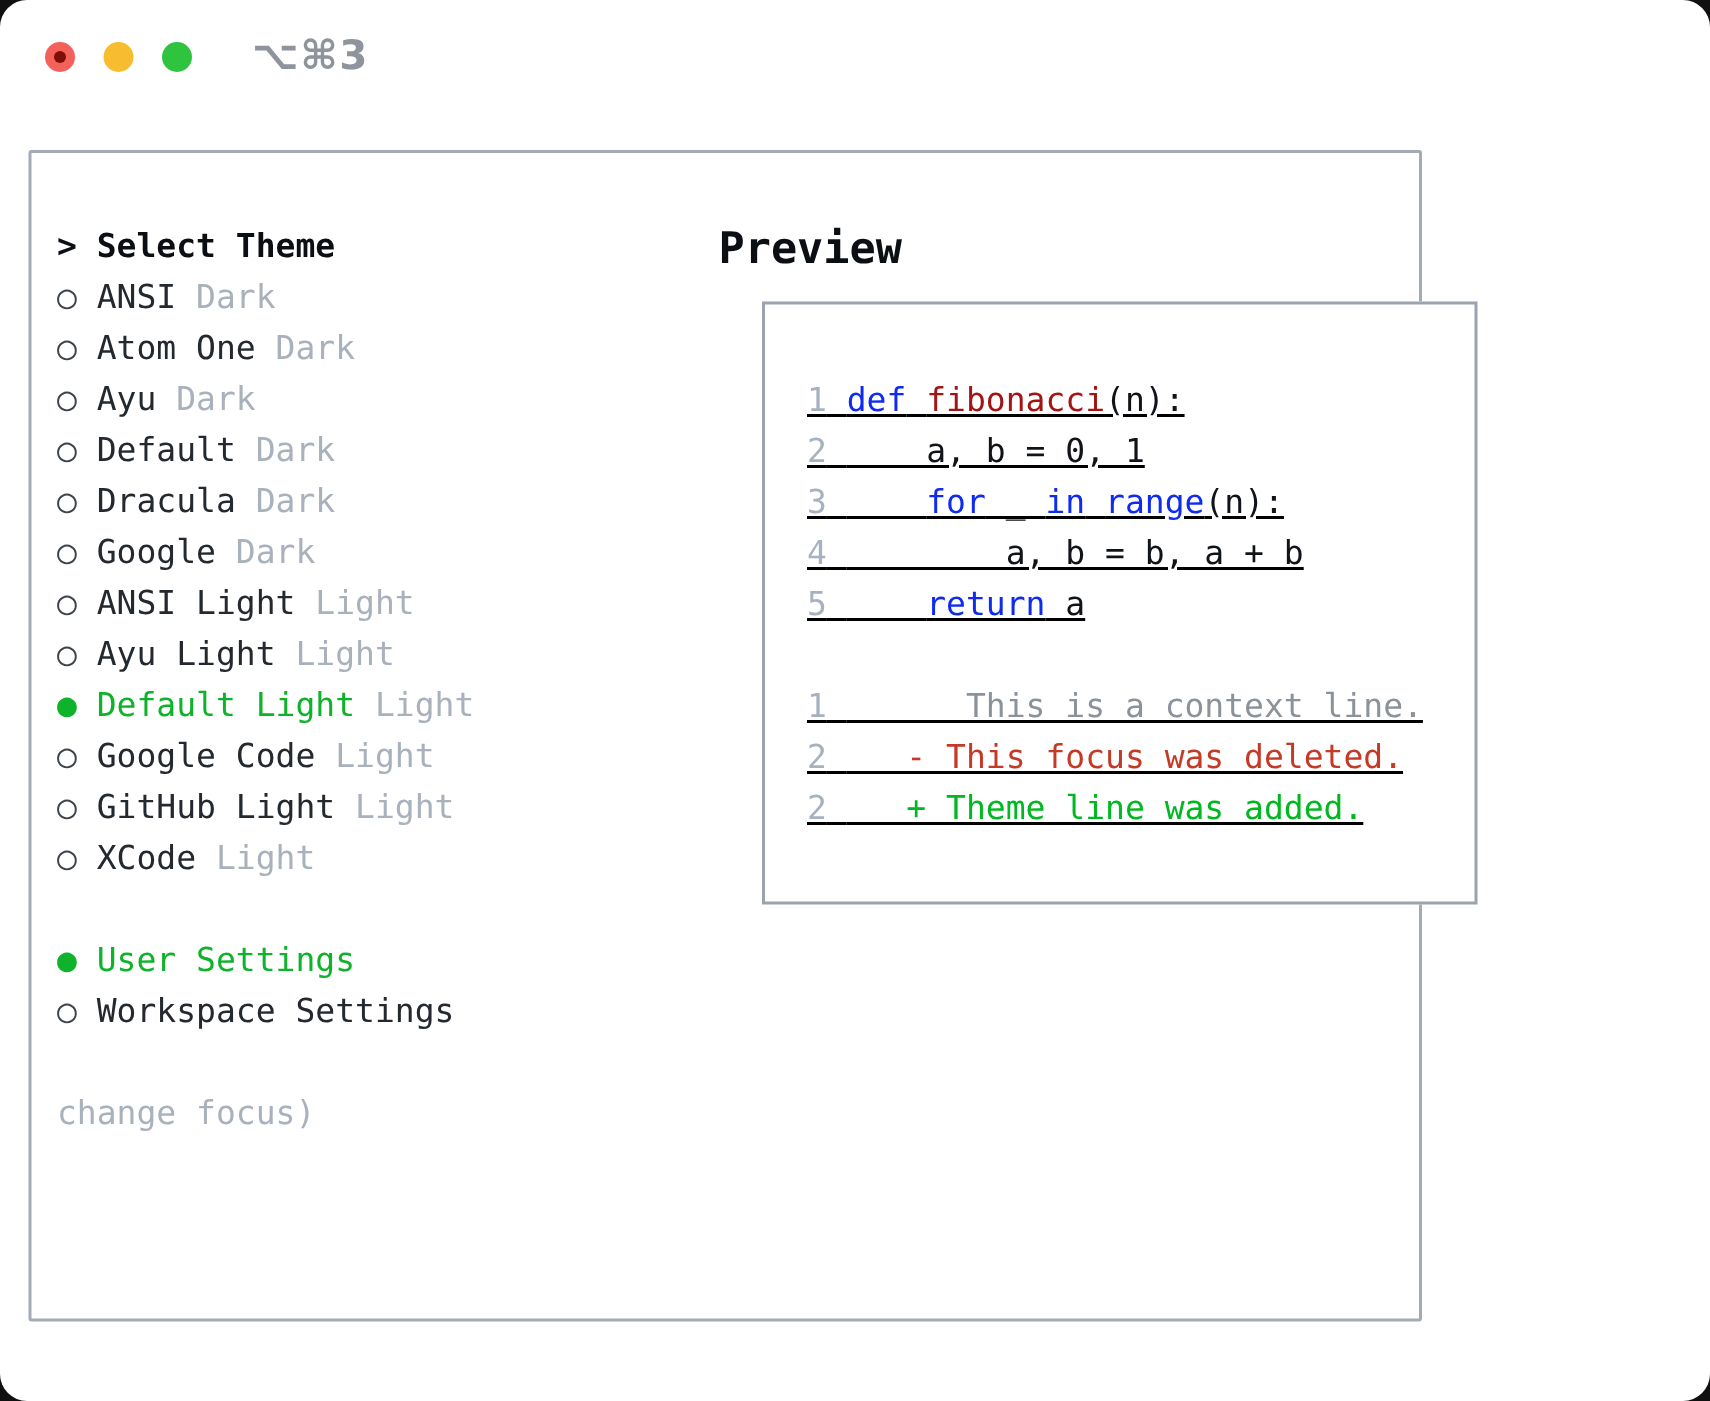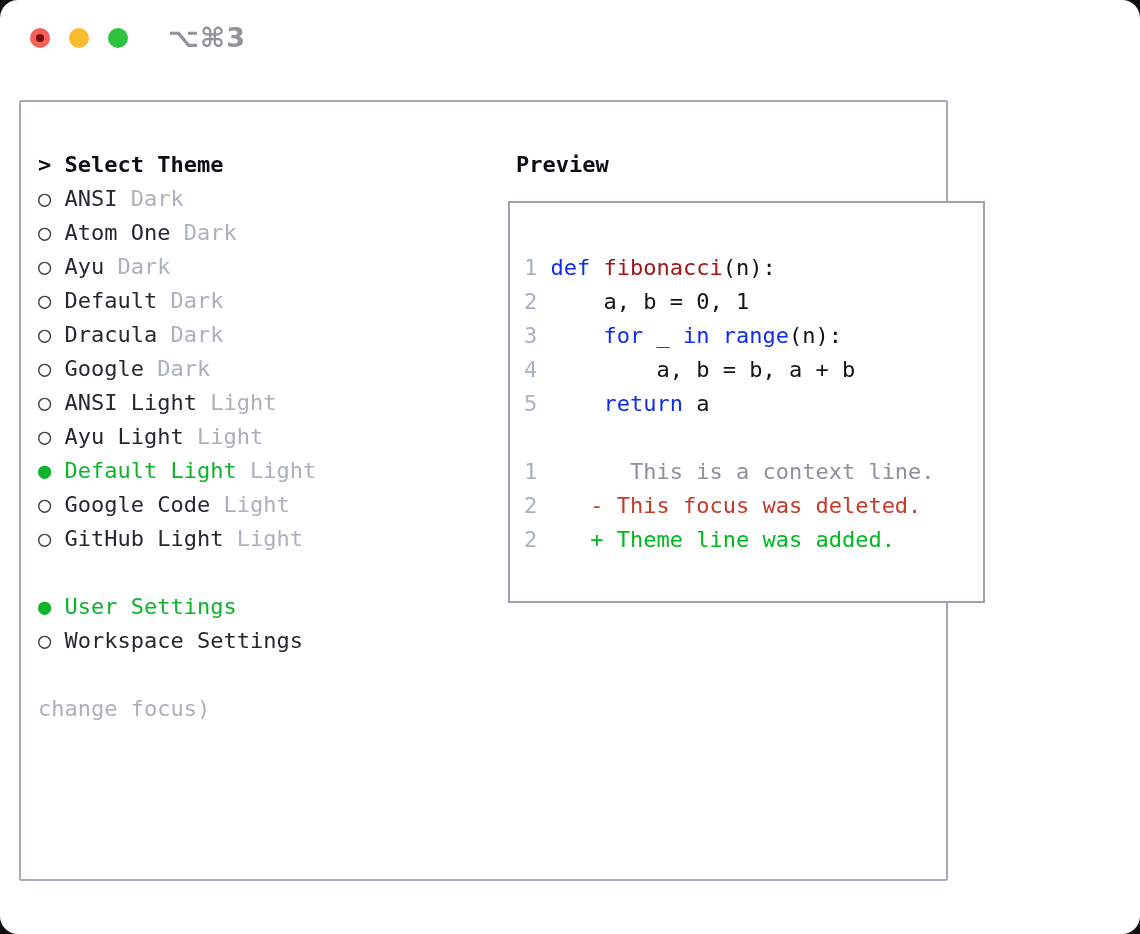--- a/index.html
+++ b/index.html
@@ -38,28 +38,28 @@
   .left-col { position:absolute; left:17px; top:46px; }
   .list-header { font-weight:bold; color:var(--heading,#0b0e12); }
   .cursor { font-weight:bold; color:var(--heading,#0b0e12); }
   .marker { color:var(--circle,#3d444c); }
   .muted { color:var(--muted,#a9b1bc); }
   .sel, .sel .marker, .sel .item-label { color:var(--green,#0fb32b); }
   .apply-header { color:var(--heading,#0b0e12); }
   .hint { color:var(--muted,#a9b1bc); }
   
   .preview-header {
-    position:absolute; left:495px; top:46px; height:34px; line-height:34px;
-    font-size:22px; font-weight:bold; color:var(--heading,#0b0e12); white-space:pre;
+    position:absolute; left:458px; top:46px; height:34px; line-height:34px;
+    font-size:29px; font-weight:bold; color:var(--heading,#0b0e12); white-space:pre;
   }
   .preview-box {
     position:absolute; left:487px; top:99px; width:477px; height:402px;
     border:2px solid var(--border-inner,#9aa3ae); background:#fff;
   }
-  .preview-code { padding:48px 14px 0 14px; }
+  .preview-code { padding:48px 14px 0 28px;text-decoration:underline; }
   .lnum { color:var(--lnum,#a7b2c0); }
   .seg-pl  { color:#101418; }
   .seg-kw  { color:var(--kw,#0f2bf0); }
   .seg-fn  { color:var(--fn,#a31515); }
   .seg-ctx { color:var(--ctx,#8b9299); }
   .seg-del { color:var(--del,#c43a27); }
   .seg-add { color:var(--add,#00b81f); }
 </style>
 </head>
 <body>
@@ -86,20 +86,21 @@
           <div class="row"><span class="marker">○</span> <span class="item-label">Atom One</span> <span class="muted">Dark</span></div>
           <div class="row"><span class="marker">○</span> <span class="item-label">Ayu</span> <span class="muted">Dark</span></div>
           <div class="row"><span class="marker">○</span> <span class="item-label">Default</span> <span class="muted">Dark</span></div>
           <div class="row"><span class="marker">○</span> <span class="item-label">Dracula</span> <span class="muted">Dark</span></div>
           <div class="row"><span class="marker">○</span> <span class="item-label">Google</span> <span class="muted">Dark</span></div>
           <div class="row"><span class="marker">○</span> <span class="item-label">ANSI Light</span> <span class="muted">Light</span></div>
           <div class="row"><span class="marker">○</span> <span class="item-label">Ayu Light</span> <span class="muted">Light</span></div>
           <div class="row sel"><span class="marker">●</span> <span class="item-label">Default Light</span> <span class="muted">Light</span></div>
           <div class="row"><span class="marker">○</span> <span class="item-label">Google Code</span> <span class="muted">Light</span></div>
           <div class="row"><span class="marker">○</span> <span class="item-label">GitHub Light</span> <span class="muted">Light</span></div>
+          <div class="row"><span class="marker">○</span> <span class="item-label">XCode</span> <span class="muted">Light</span></div>
         </div>
       <div class="spacer"></div>
       <div id="apply-list">
           <div class="row sel"><span class="marker">●</span> <span class="item-label">User Settings</span></div>
           <div class="row"><span class="marker">○</span> <span class="item-label">Workspace Settings</span></div>
         </div>
       <div class="spacer"></div>
       <div class="row hint">change focus)</div>
     </div>
 

